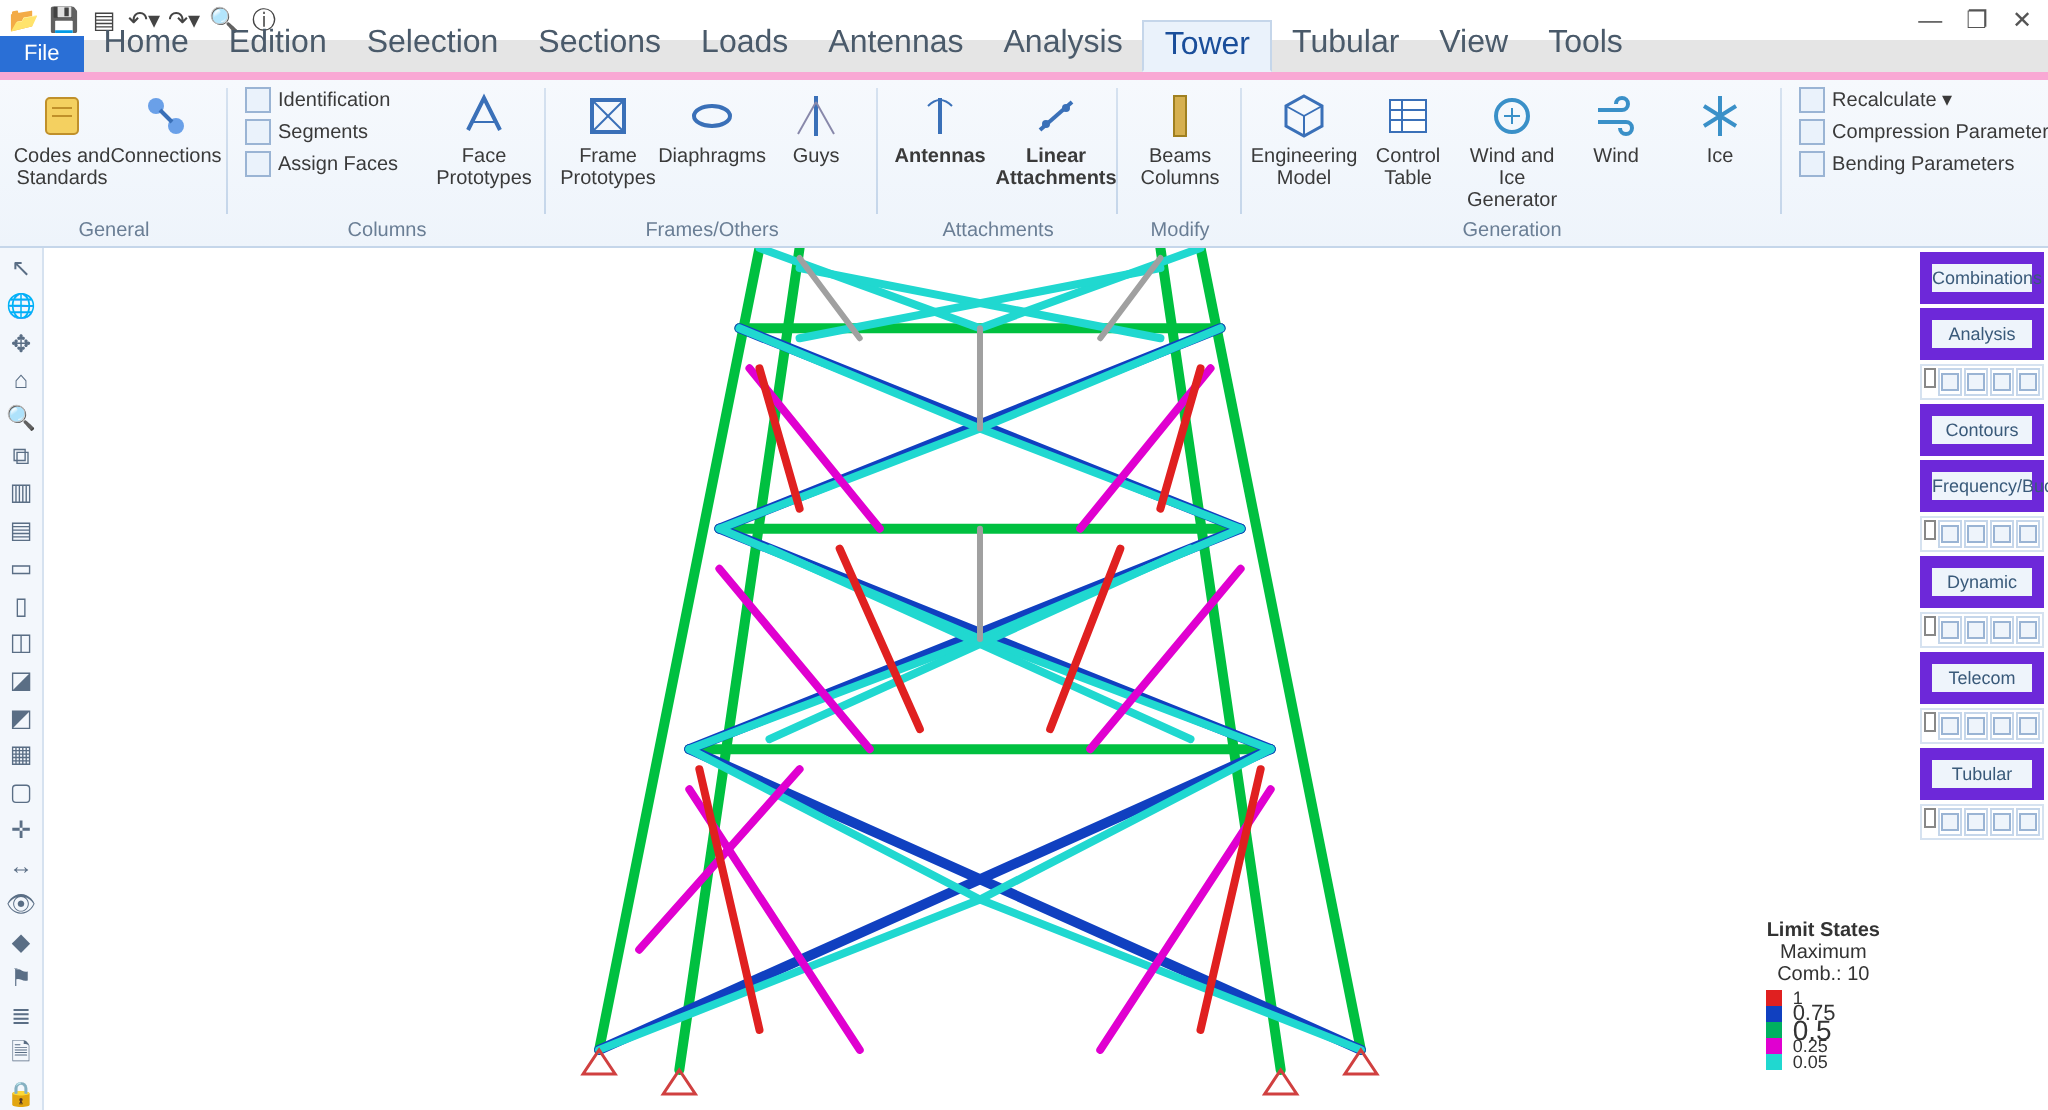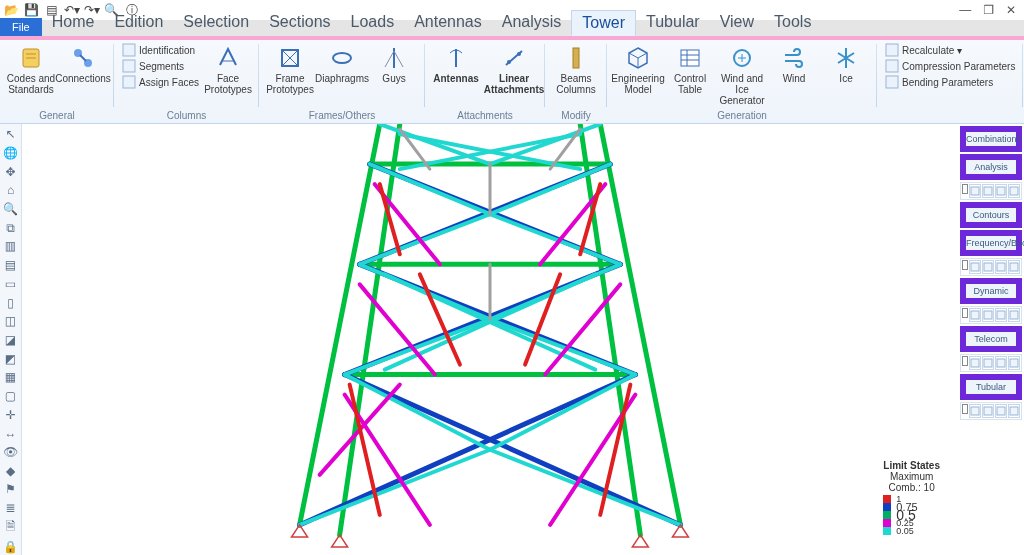--- a/index.html
+++ b/index.html
@@ -108,21 +108,21 @@
               <circle cx="18" cy="18" r="4" fill="#6aa0e8"></circle>
               <line x1="10" y1="10" x2="16" y2="16" stroke="#3a70b8" stroke-width="2"></line>
             </svg>
           </span>
           <span class="lbl">Connections</span>
         </div>
       </div>
       <div class="group-title">General</div>
     </div>
     <div class="group">
-      <div style="display: flex; align-items: flex-start; gap: 2px;">
+      <div style="display: flex; align-items: flex-start; gap: 16px;">
         <div class="smallcol">
           <div class="smallbtn">
             <span class="sico">
               <svg width="14" height="14" viewBox="0 0 14 14">
                 <rect x="1" y="1" width="12" height="12" fill="#eaf2fb" stroke="#9ab4d4"></rect>
               </svg>
             </span>
             <span>Identification</span>
           </div>
           <div class="smallbtn">

